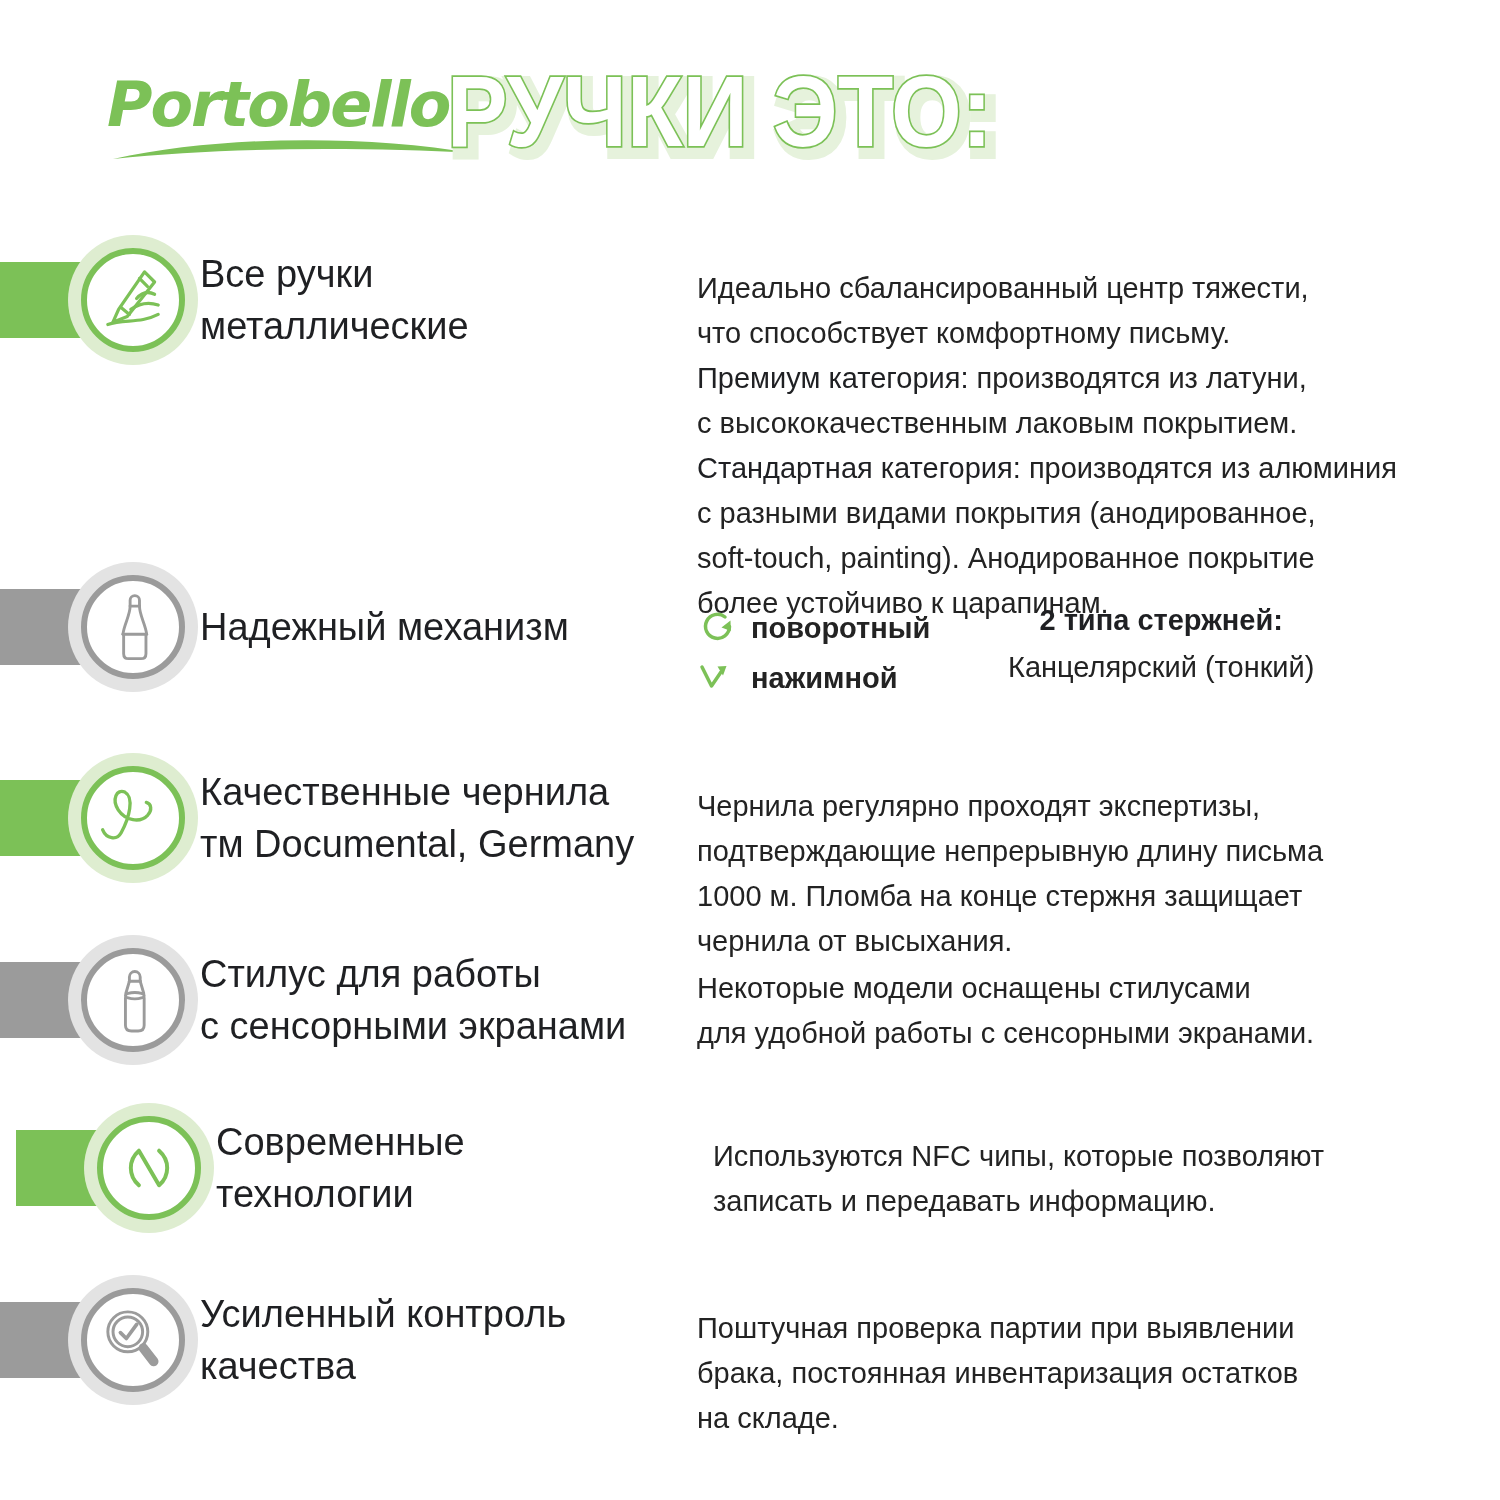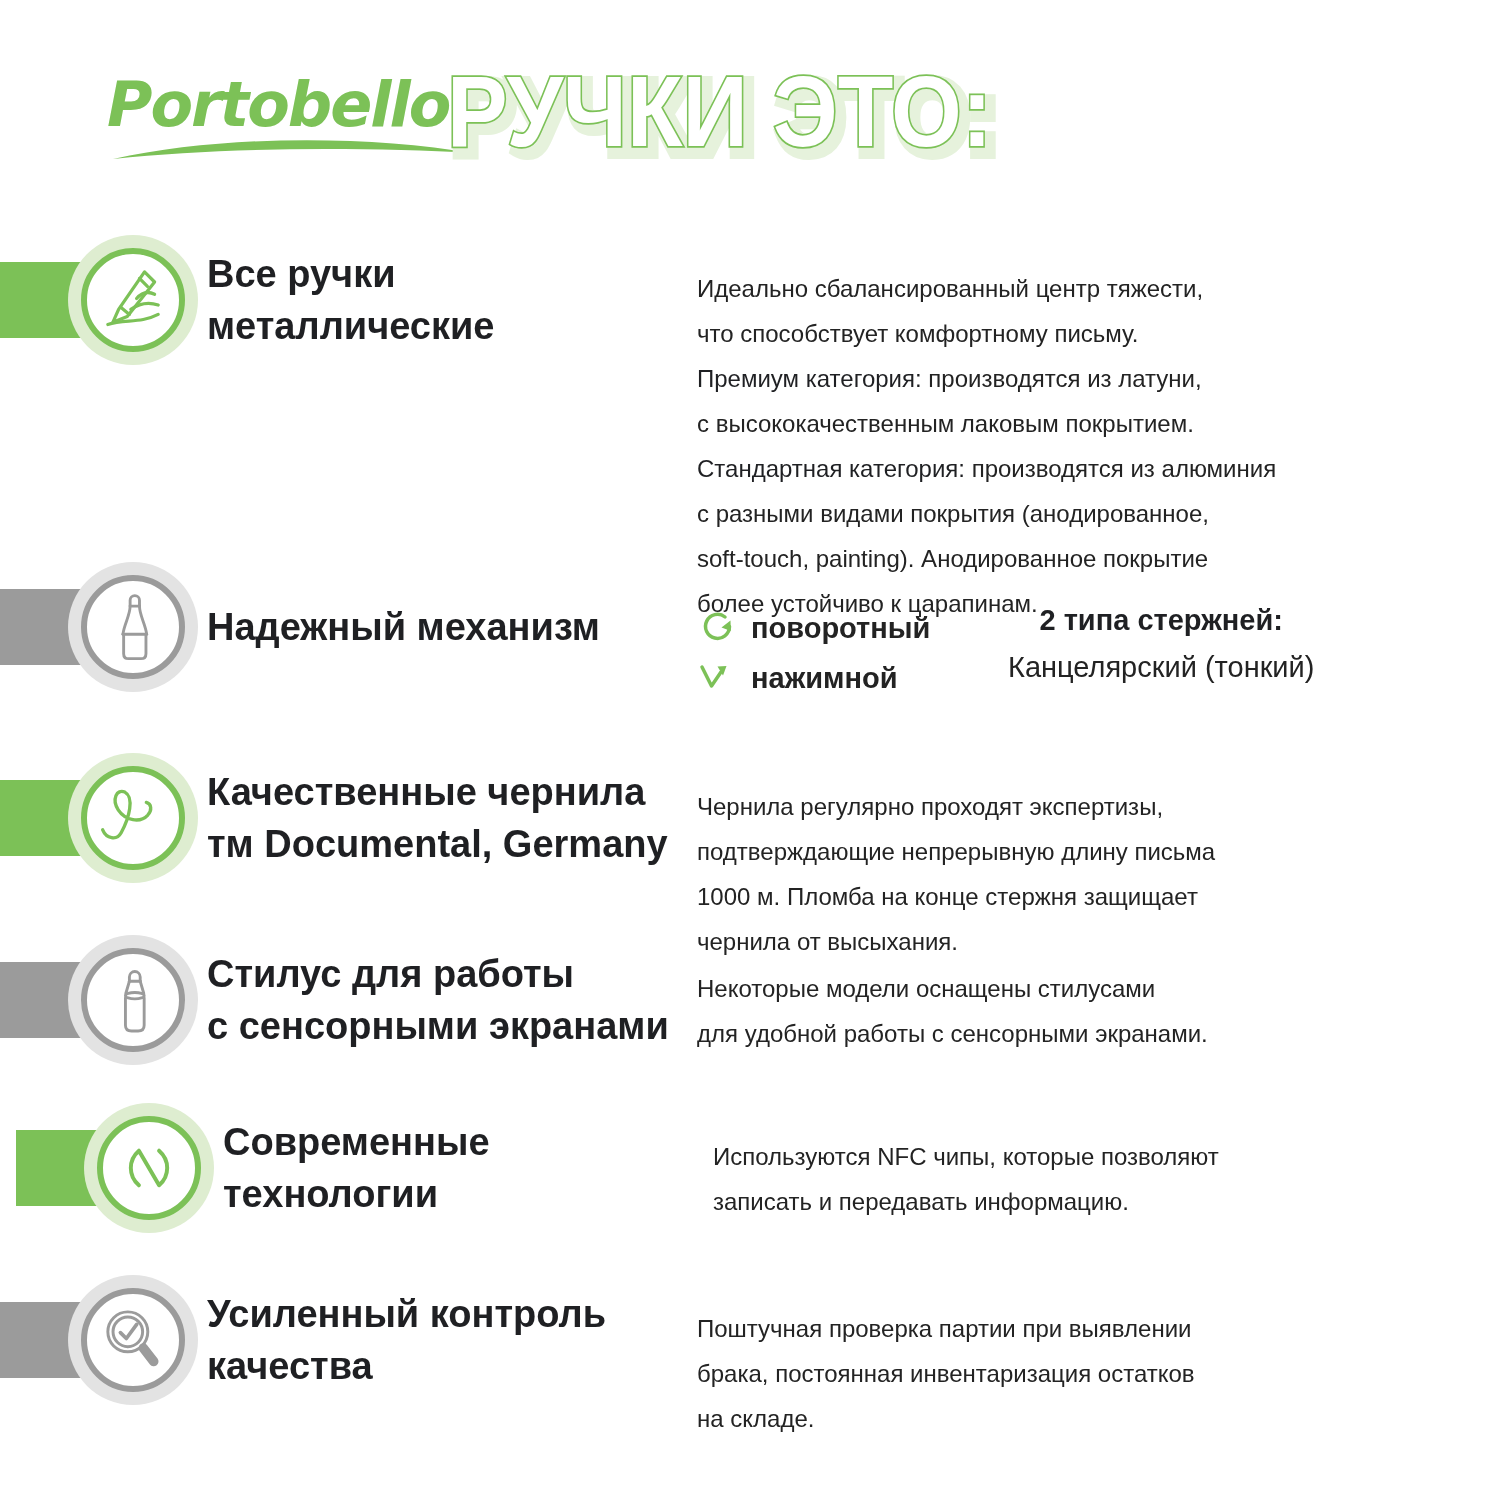--- a/index.html
+++ b/index.html
@@ -38,25 +38,25 @@
   .row.green .badge{background:var(--green-halo);}
   .row.gray  .badge{background:var(--gray-halo);}
   .badge-inner{
     position:absolute;left:13px;top:13px;width:104px;height:104px;border-radius:50%;
     background:#fff;border:6px solid;box-sizing:border-box;
     display:flex;align-items:center;justify-content:center;
   }
   .row.green .badge-inner{border-color:var(--green);color:var(--green);}
   .row.gray  .badge-inner{border-color:var(--gray);color:var(--gray);}
   .feature-title{
-    position:absolute;left:207px;top:0;height:140px;display:flex;align-items:center;
-    font-size:38px;font-weight:bold;color:var(--ink);line-height:52px;white-space:pre-line;
+    position:absolute;left:200px;top:0;height:140px;display:flex;align-items:center;
+    font-size:38px;font-weight:normal;color:var(--ink);line-height:52px;white-space:pre-line;
   }
   .feature-desc{
-    position:absolute;left:697px;top:36px;font-size:24px;line-height:45px;
+    position:absolute;left:697px;top:36px;font-size:29px;line-height:45px;
     color:var(--body);white-space:pre-line;
   }
   .feature-desc b{font-weight:normal;color:var(--ink);}
   
   .r0{top:230px;} .r1{top:557px;} .r2{top:748px;} .r3{top:930px;} .r4{top:1098px;margin-left:16px;} .r5{top:1270px;padding-left:20px;}
   
   .mech{position:absolute;left:697px;top:46px;}
   .mech-item{display:flex;align-items:center;height:50px;color:var(--green);}
   .mech-item .mech-icon{width:36px;height:36px;flex:0 0 36px;}
   .mech-item .mech-label{margin-left:18px;font-size:29px;color:var(--body);font-weight:bold;}

